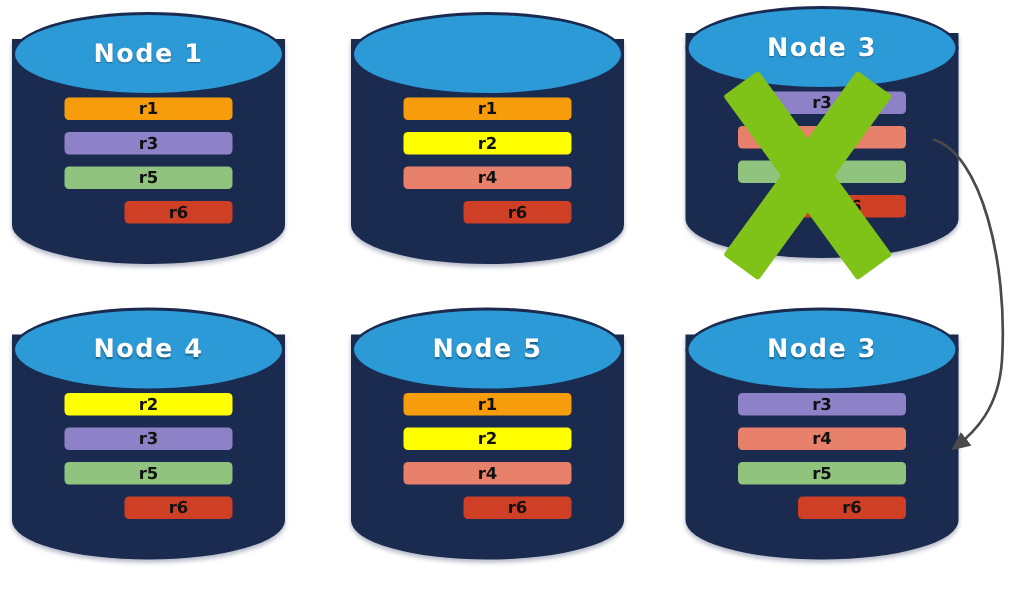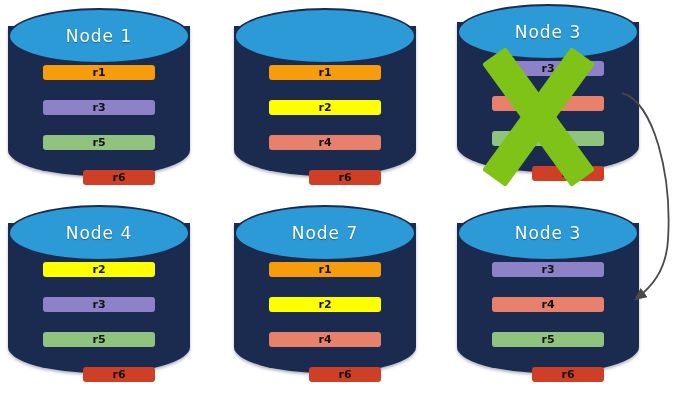--- a/index.html
+++ b/index.html
@@ -55,37 +55,37 @@
     position: absolute;
     left: 0;
     top: 0;
     width: 182px;
     height: 56px;
     display: flex;
     align-items: center;
     justify-content: center;
     color: #ffffff;
     font-size: 17px;
-    font-weight: normal;
+    font-weight: bold;
     letter-spacing: 1px;
     text-shadow: 0 1px 1px rgba(0,0,0,0.35);
     pointer-events: none;
   }
 
   
   .replica-stack {
     position: absolute;
     left: 35px;
     top: 57px;
     width: 112px;
   }
   .replica-bar {
     position: relative;
     height: 15px;
-    margin-bottom: 20px;
+    margin-bottom: 8px;
     border-radius: 3px;
     display: flex;
     align-items: center;
     justify-content: center;
     font-size: 11px;
     font-weight: bold;
     color: #111111;
     line-height: 1;
   }
   .replica-bar:last-child { margin-bottom: 0; margin-left: 40px; }
@@ -171,21 +171,21 @@
       <div class="replica-bar" style="background: rgb(255, 255, 0);">r2</div>
       <div class="replica-bar" style="background: rgb(141, 130, 199);">r3</div>
       <div class="replica-bar" style="background: rgb(144, 196, 126);">r5</div>
       <div class="replica-bar" style="background: rgb(207, 63, 38);">r6</div>
     </div>
   </div>
 
   <div class="node" style="left:234px; top:205px;">
     <div class="node-body"></div>
     <div class="node-top"></div>
-    <div class="node-title">Node  7</div>
+    <div class="node-title">Node  5</div>
     <div class="replica-stack">
       <div class="replica-bar" style="background: rgb(247, 157, 11);">r1</div>
       <div class="replica-bar" style="background: rgb(255, 255, 0);">r2</div>
       <div class="replica-bar" style="background: rgb(232, 129, 107);">r4</div>
       <div class="replica-bar" style="background: rgb(207, 63, 38);">r6</div>
     </div>
   </div>
 
   <div class="node" style="left:457px; top:205px;">
     <div class="node-body"></div>

